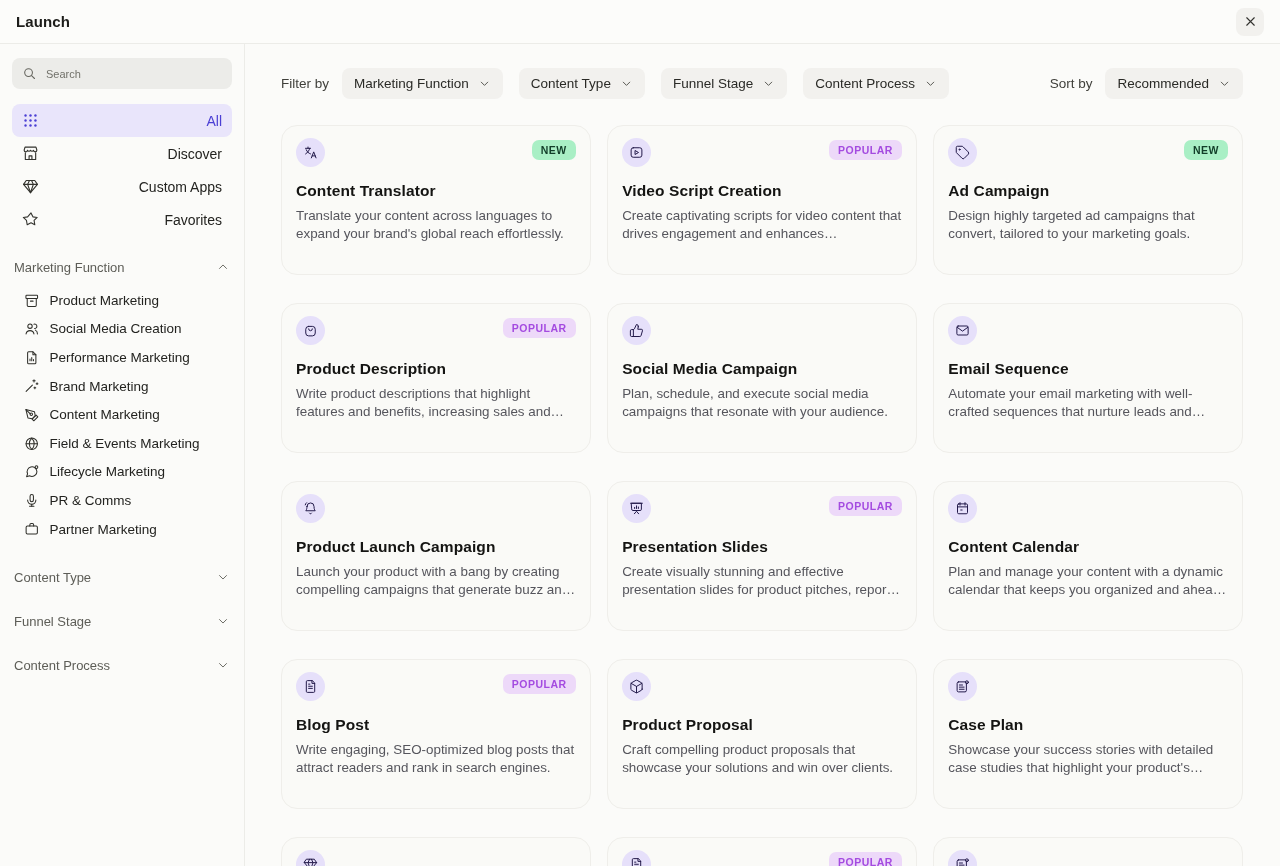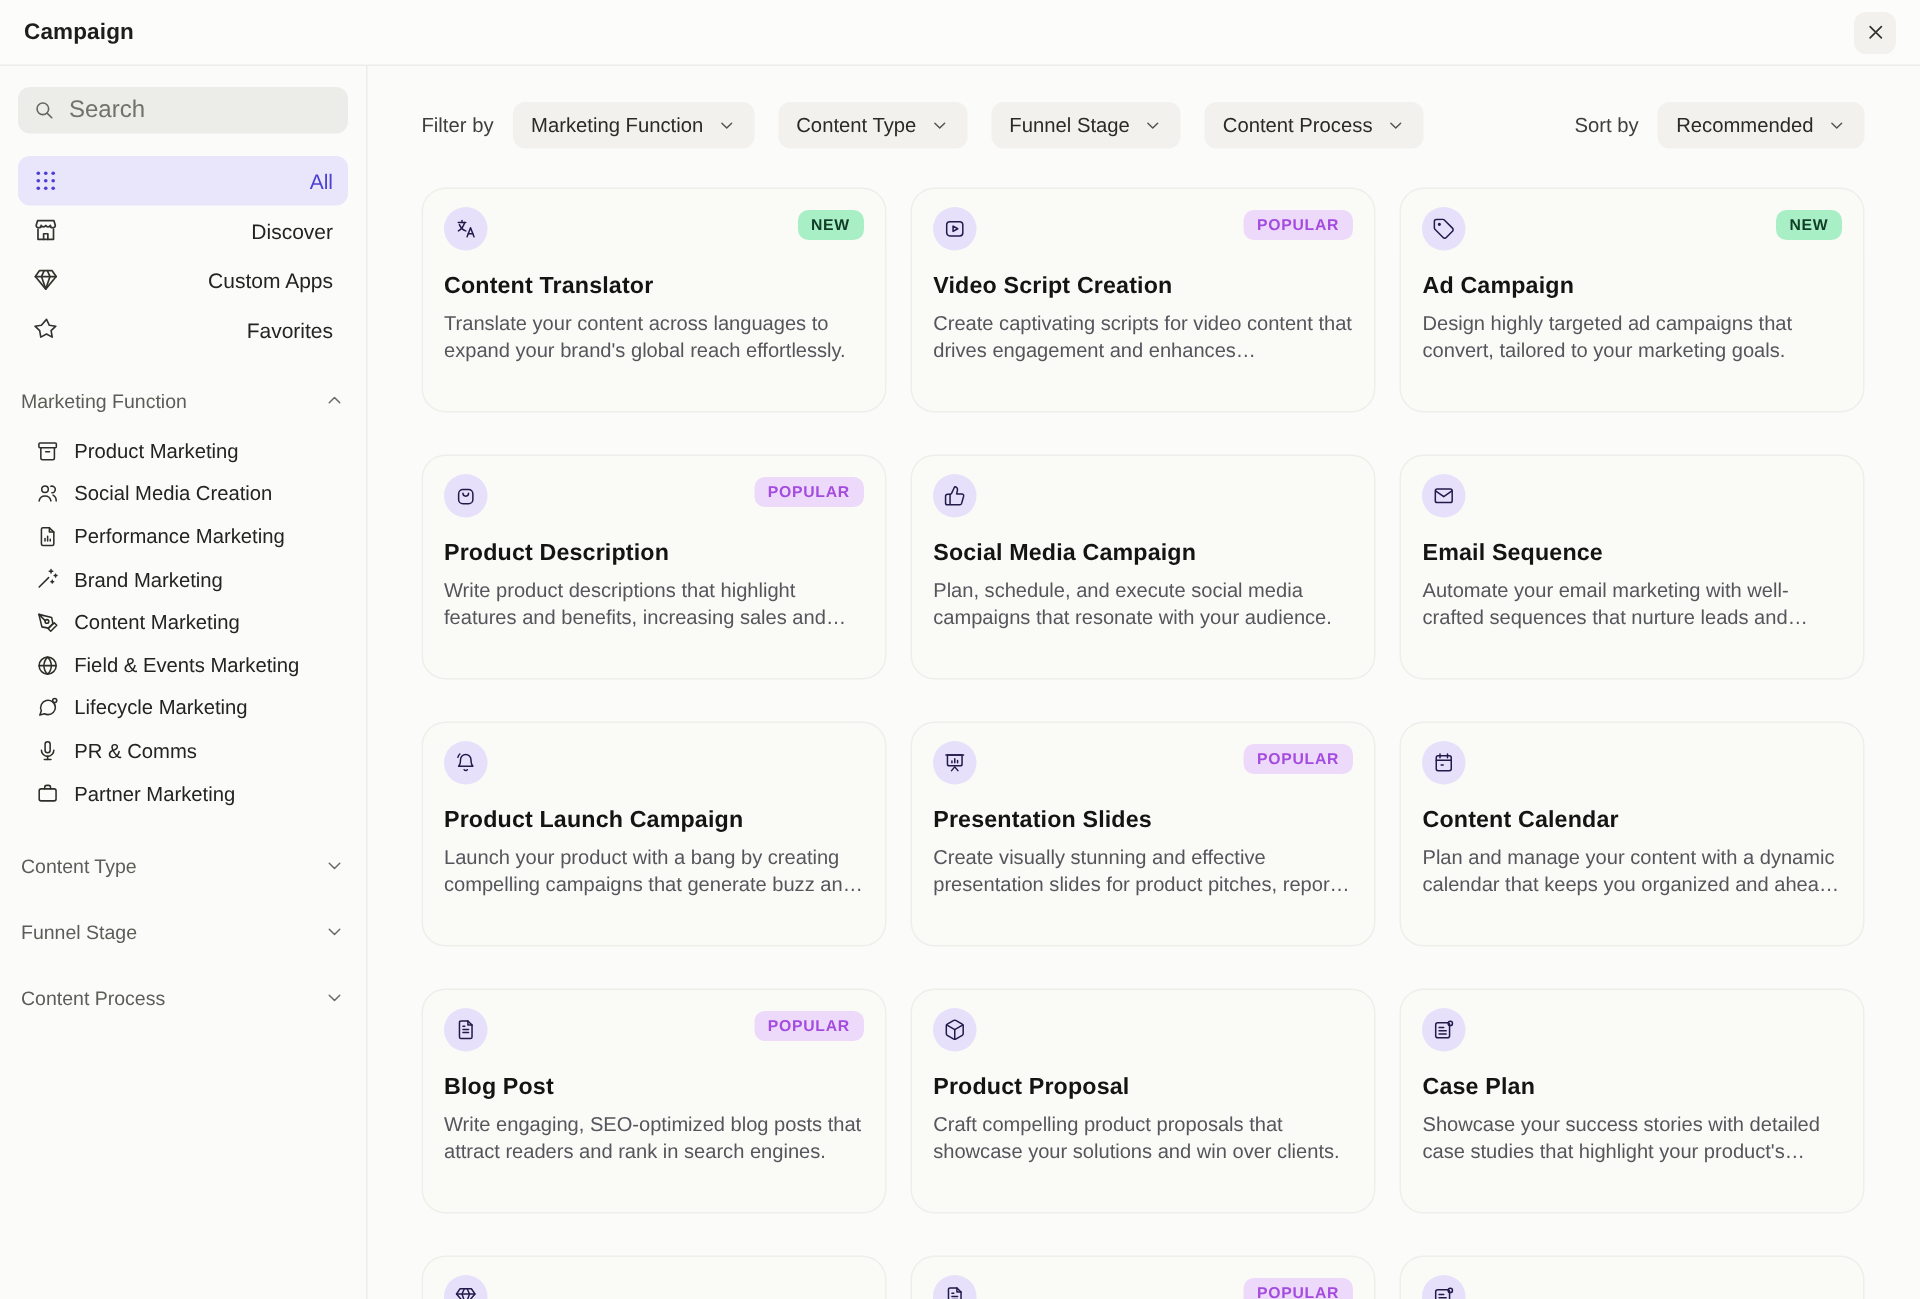--- a/index.html
+++ b/index.html
@@ -26,21 +26,21 @@
     width:245px; flex-shrink:0; border-right:1px solid #ECECE8;
     padding:14px 12px 0 12px; overflow:hidden;
   }
   .search {
     height:31px; background:#ECECE9; border-radius:8px;
     display:flex; align-items:center; gap:7px; padding:0 10px;
     color:#66665f; margin-bottom:15px;
   }
   .search input {
     border:none; background:transparent; outline:none; width:100%;
-    font-family:inherit; font-size:16px; color:#701a75;
+    font-family:inherit; font-size:11px; color:#701a75;
   }
   .search input::placeholder { color:#72726b; }
   .nav-item {
     height:33px; display:flex; align-items:center; gap:11px;
     padding:0 10px; border-radius:8px; font-size:14px; cursor:pointer; color:#232320;justify-content:space-between;
   }
   .nav-item .ni { display:flex; color:#33332e; }
   .nav-item.active { background:#E9E5FB; color:#4B3FD4; font-weight:500; }
   .nav-item.active .ni { color:#4B3FD4; }
   .section { margin-top:21px; }
@@ -86,21 +86,21 @@
   .card-desc {
     margin:7px 0 0 0; font-size:13.4px; line-height:1.34; color:#55555C;
     display:-webkit-box; -webkit-line-clamp:2; -webkit-box-orient:vertical; overflow:hidden;
   }
   svg { display:block; }
 </style>
 </head>
 <body>
 
 <div class="header">
-  <div class="header-title">Campaign</div>
+  <div class="header-title">Launch</div>
   <div class="close-btn">
     <span id="close-icon-slot">
         <span style="display: flex;">
           <svg width="15" height="15" viewBox="0 0 24 24" fill="none" stroke="currentColor" stroke-width="1.8" stroke-linecap="round" stroke-linejoin="round">
             <path d="M6 6l12 12M18 6L6 18"></path>
           </svg>
         </span>
       </span>
   </div>
 </div>

